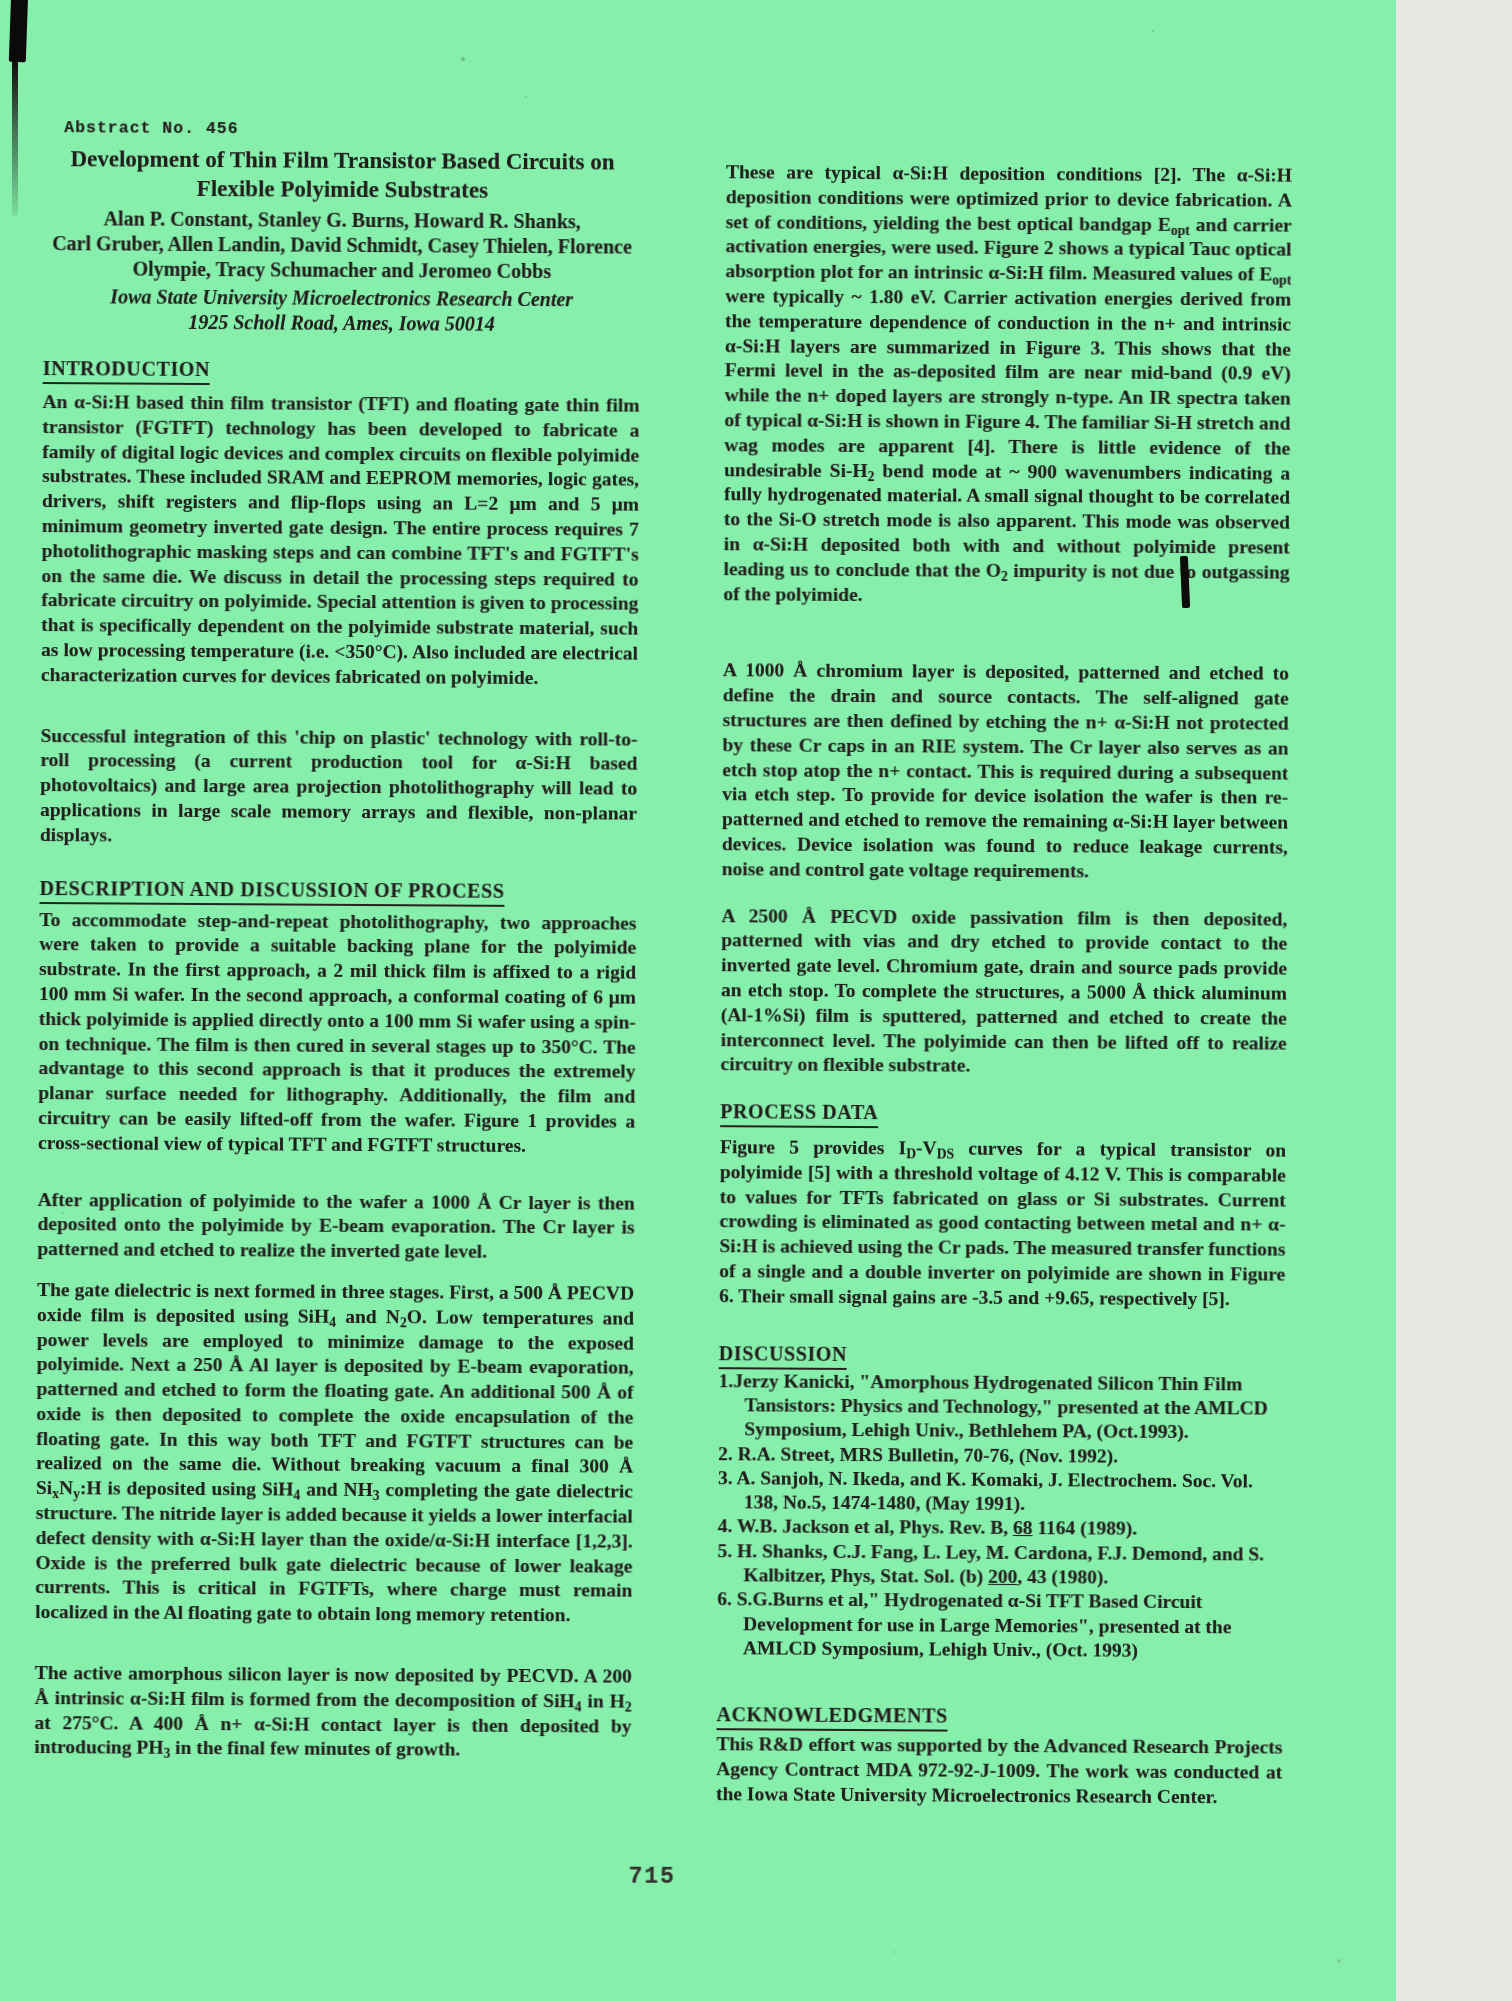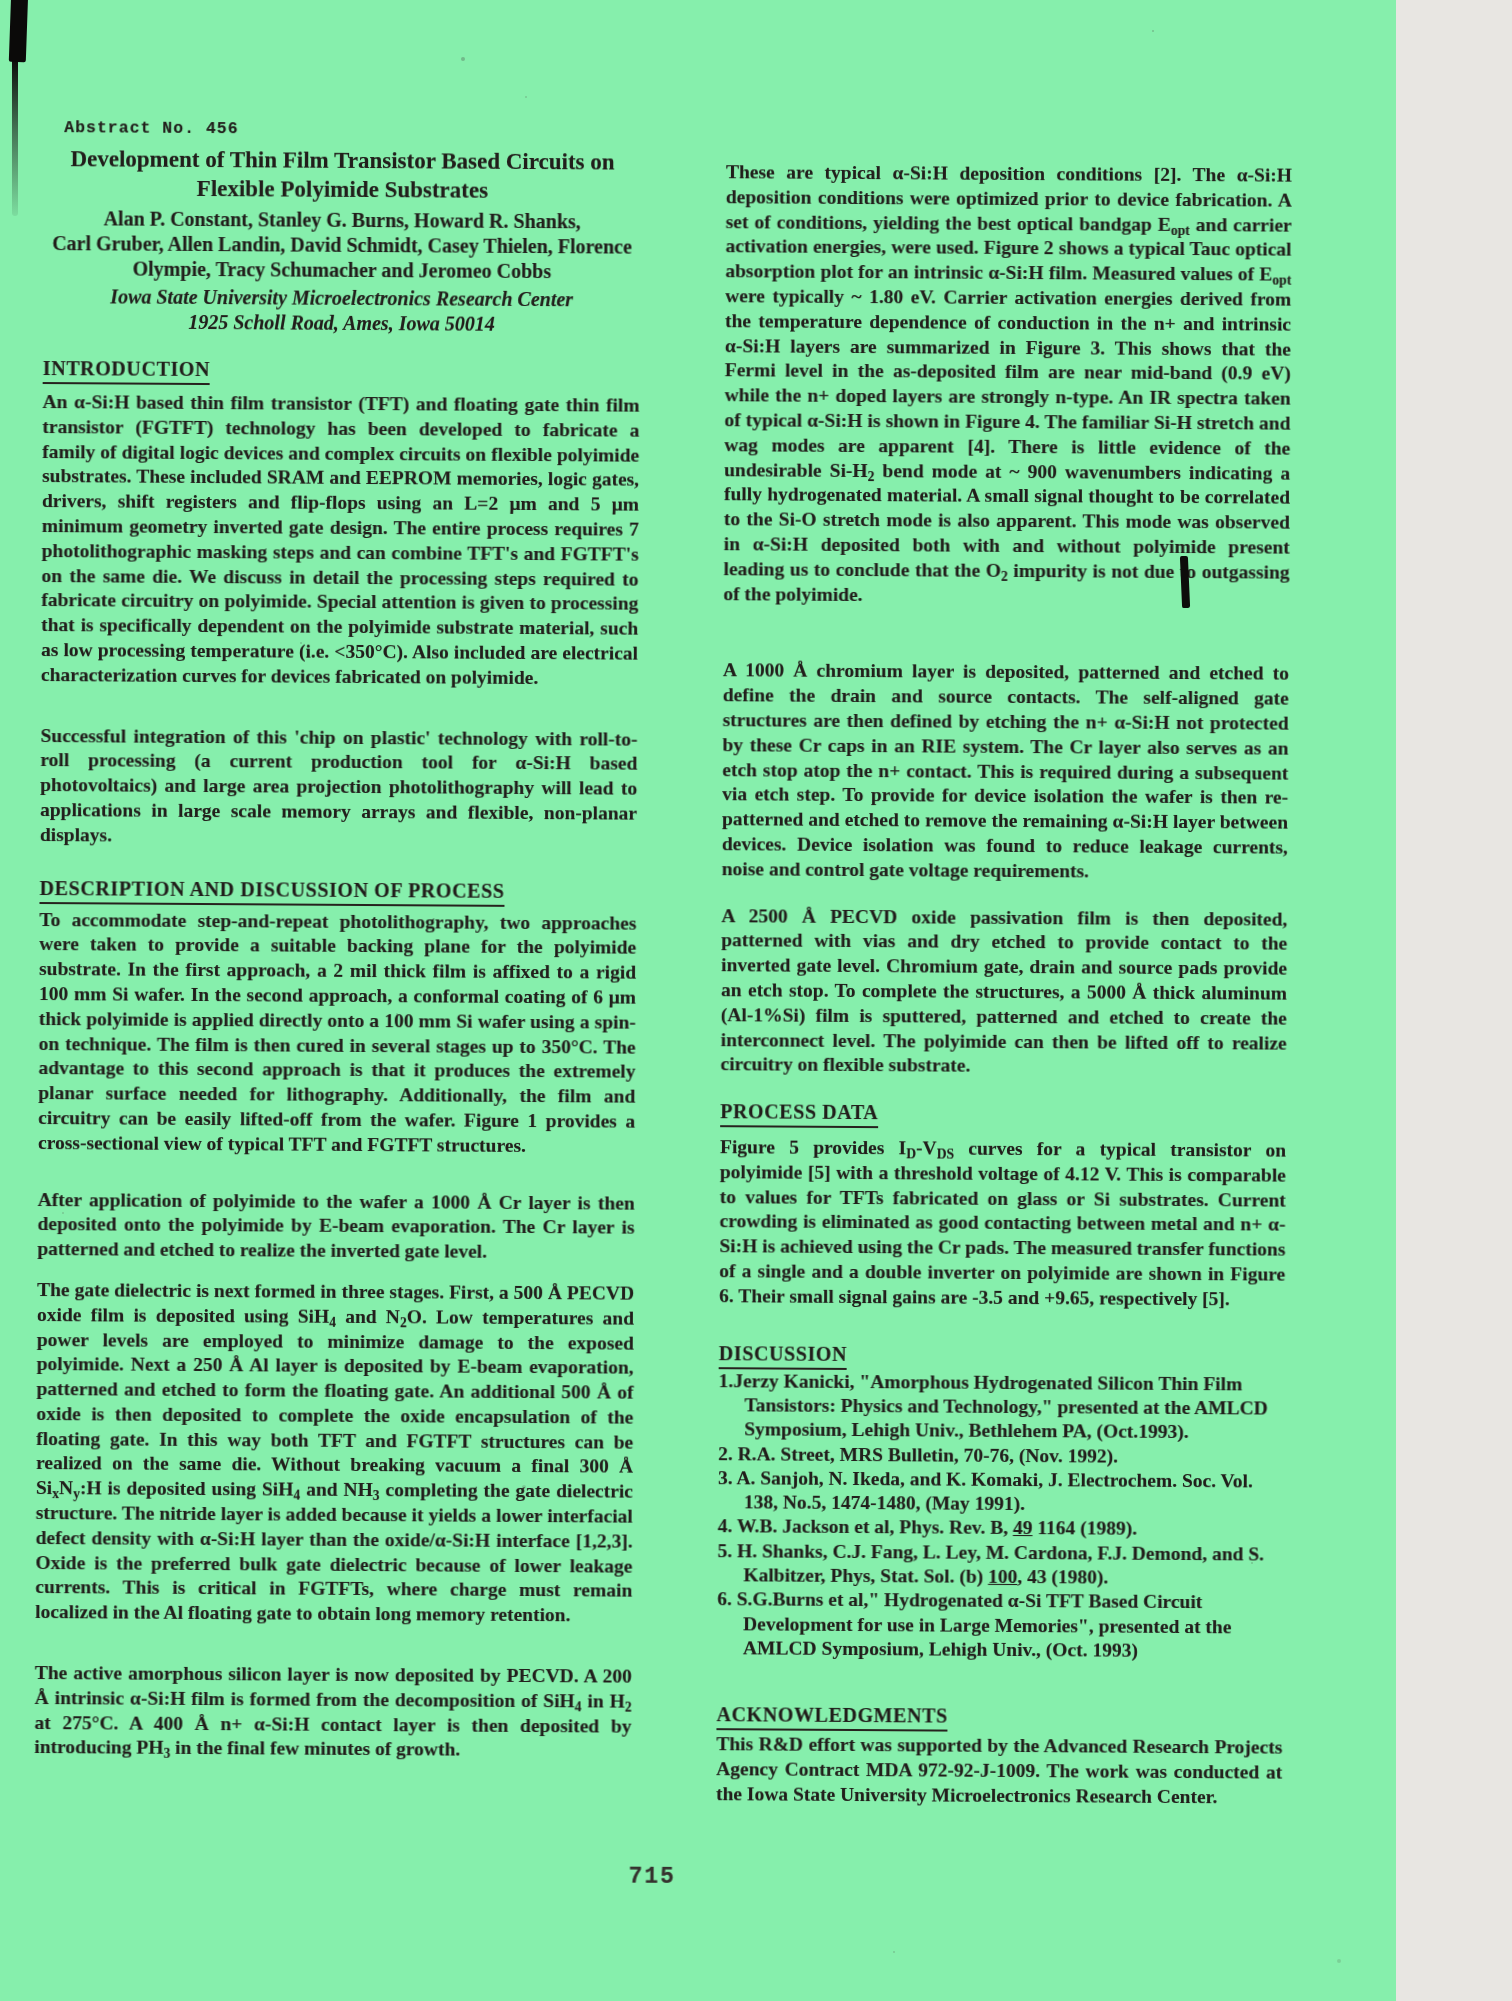--- a/index.html
+++ b/index.html
@@ -125,22 +125,22 @@
         <span class="hd">PROCESS DATA</span>
       </div>
       <p style="margin-top:8px">Figure 5 provides I<sub>D</sub>-V<sub>DS</sub> curves for a typical transistor on polyimide [5] with a threshold voltage of 4.12 V. This is comparable to values for TFTs fabricated on glass or Si substrates. Current crowding is eliminated as good contacting between metal and n+ α-Si:H is achieved using the Cr pads. The measured transfer functions of a single and a double inverter on polyimide are shown in Figure 6. Their small signal gains are -3.5 and +9.65, respectively [5].</p>
       <div class="sec-heading" style="margin-top:32px">
         <span class="hd">DISCUSSION</span>
       </div>
       <ol class="refs">
         <li>1.Jerzy Kanicki, "Amorphous Hydrogenated Silicon Thin Film Tansistors: Physics and Technology," presented at the AMLCD Symposium, Lehigh Univ., Bethlehem PA, (Oct.1993).</li>
         <li>2. R.A. Street, MRS Bulletin, 70-76, (Nov. 1992).</li>
         <li>3. A. Sanjoh, N. Ikeda, and K. Komaki, J. Electrochem. Soc. Vol. 138, No.5, 1474-1480, (May 1991).</li>
-        <li>4. W.B. Jackson et al, Phys. Rev. B, <u>49</u> 1164 (1989).</li>
-        <li>5. H. Shanks, C.J. Fang, L. Ley, M. Cardona, F.J. Demond, and S. Kalbitzer, Phys, Stat. Sol. (b) <u>100</u>, 43 (1980).</li>
+        <li>4. W.B. Jackson et al, Phys. Rev. B, <u>68</u> 1164 (1989).</li>
+        <li>5. H. Shanks, C.J. Fang, L. Ley, M. Cardona, F.J. Demond, and S. Kalbitzer, Phys, Stat. Sol. (b) <u>200</u>, 43 (1980).</li>
         <li>6. S.G.Burns et al," Hydrogenated α-Si TFT Based Circuit Development for use in Large Memories", presented at the AMLCD Symposium, Lehigh Univ., (Oct. 1993)</li>
       </ol>
       <div class="sec-heading" style="margin-top:42px">
         <span class="hd">ACKNOWLEDGMENTS</span>
       </div>
       <p style="margin-top:2px">This R&amp;D effort was supported by the Advanced Research Projects Agency Contract MDA 972-92-J-1009. The work was conducted at the Iowa State University Microelectronics Research Center.</p>
     </div>
 
     <div class="page-number">715</div>
   </div>

